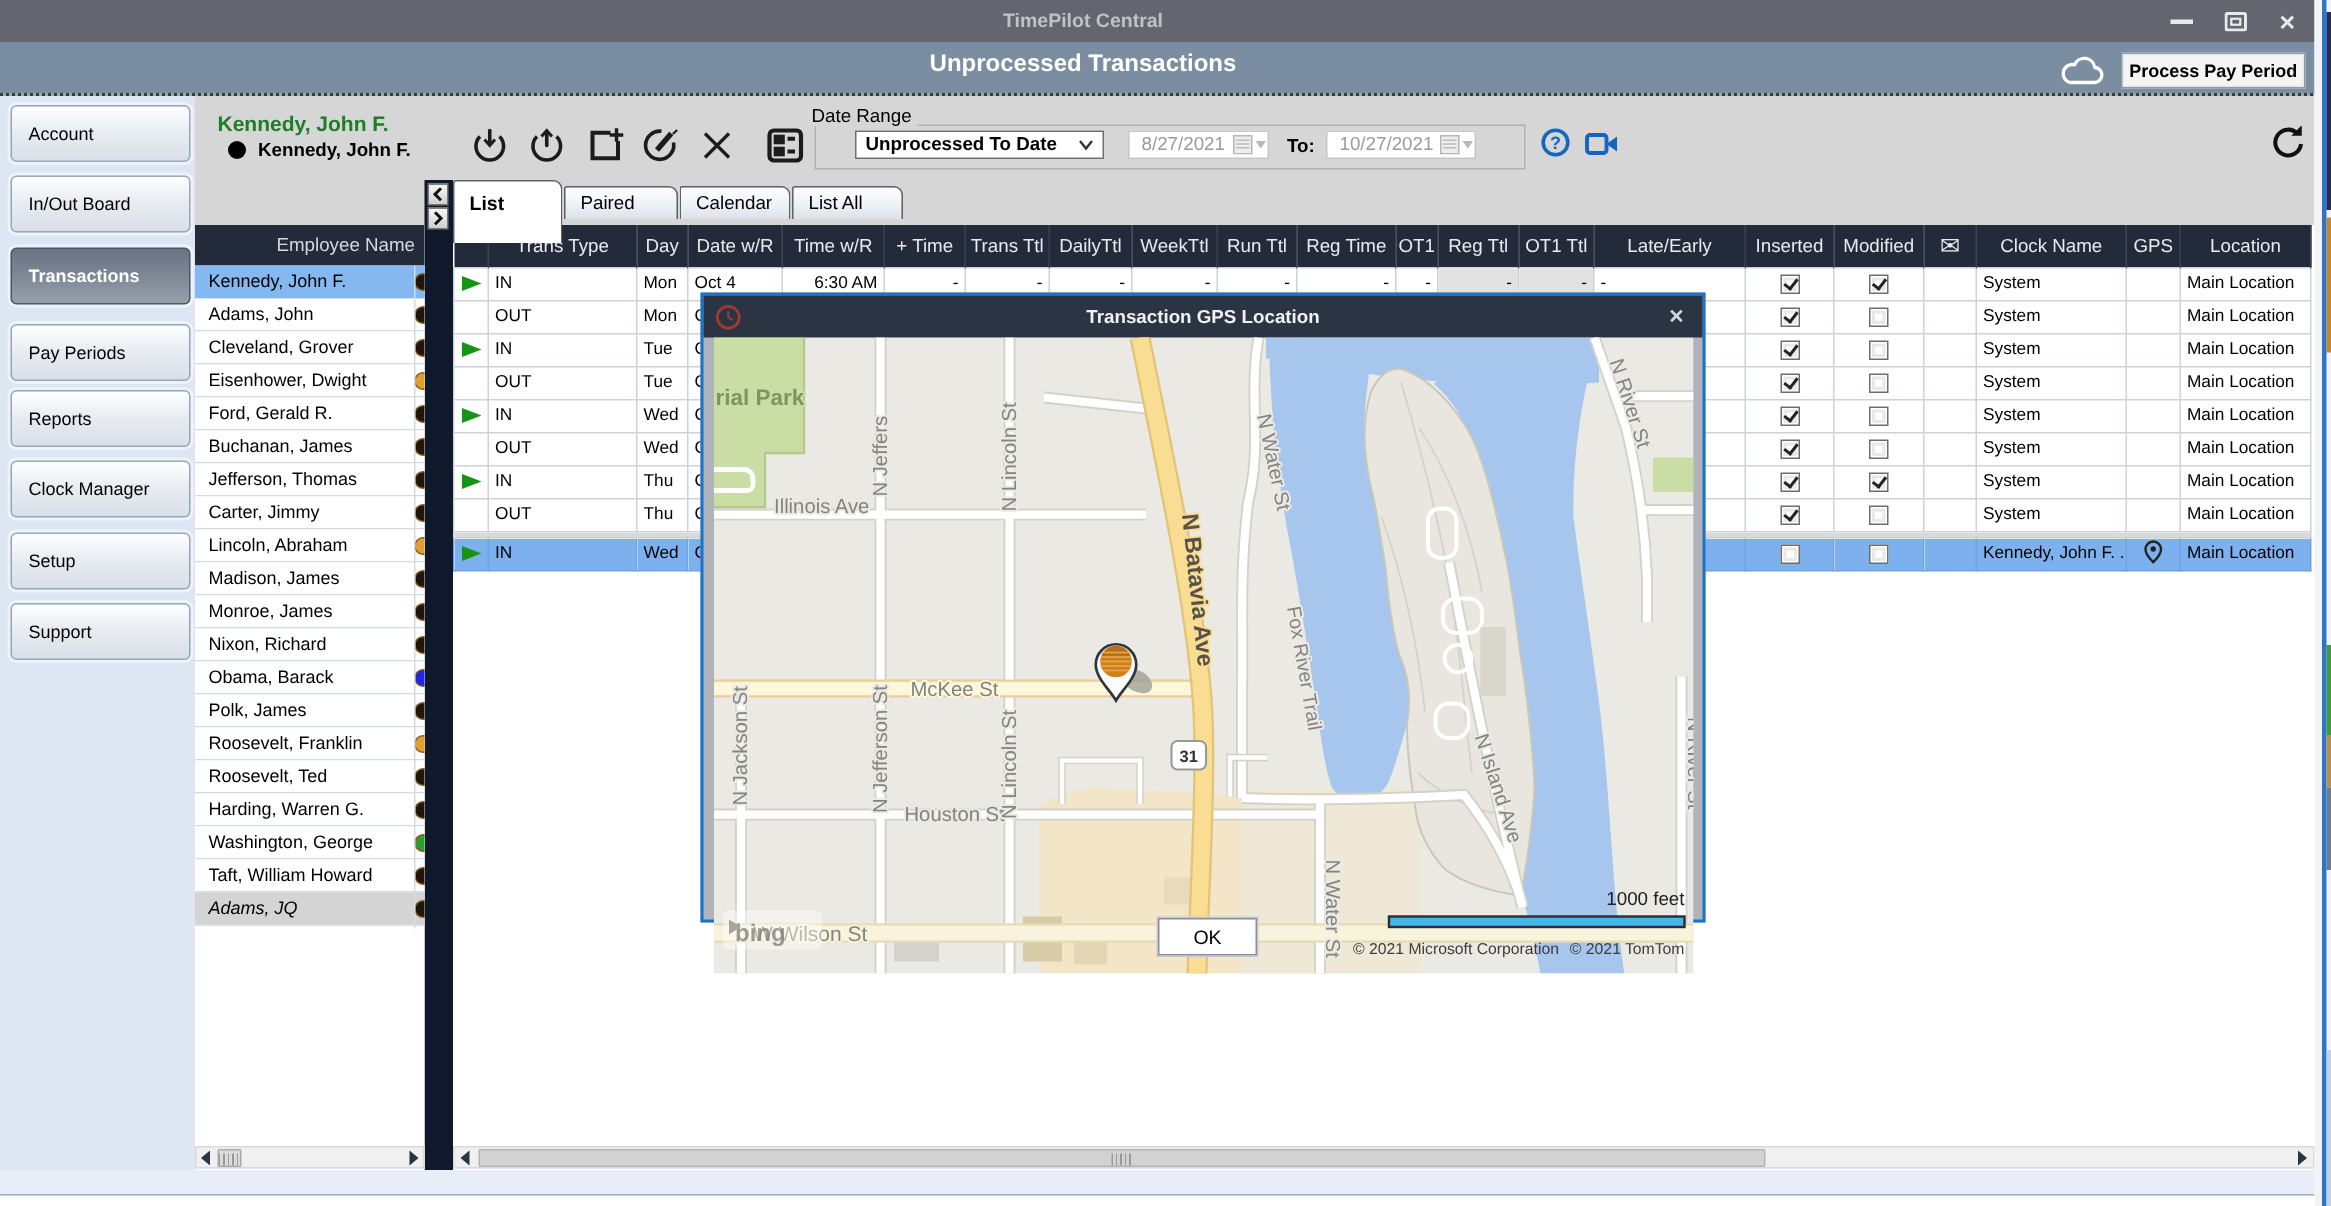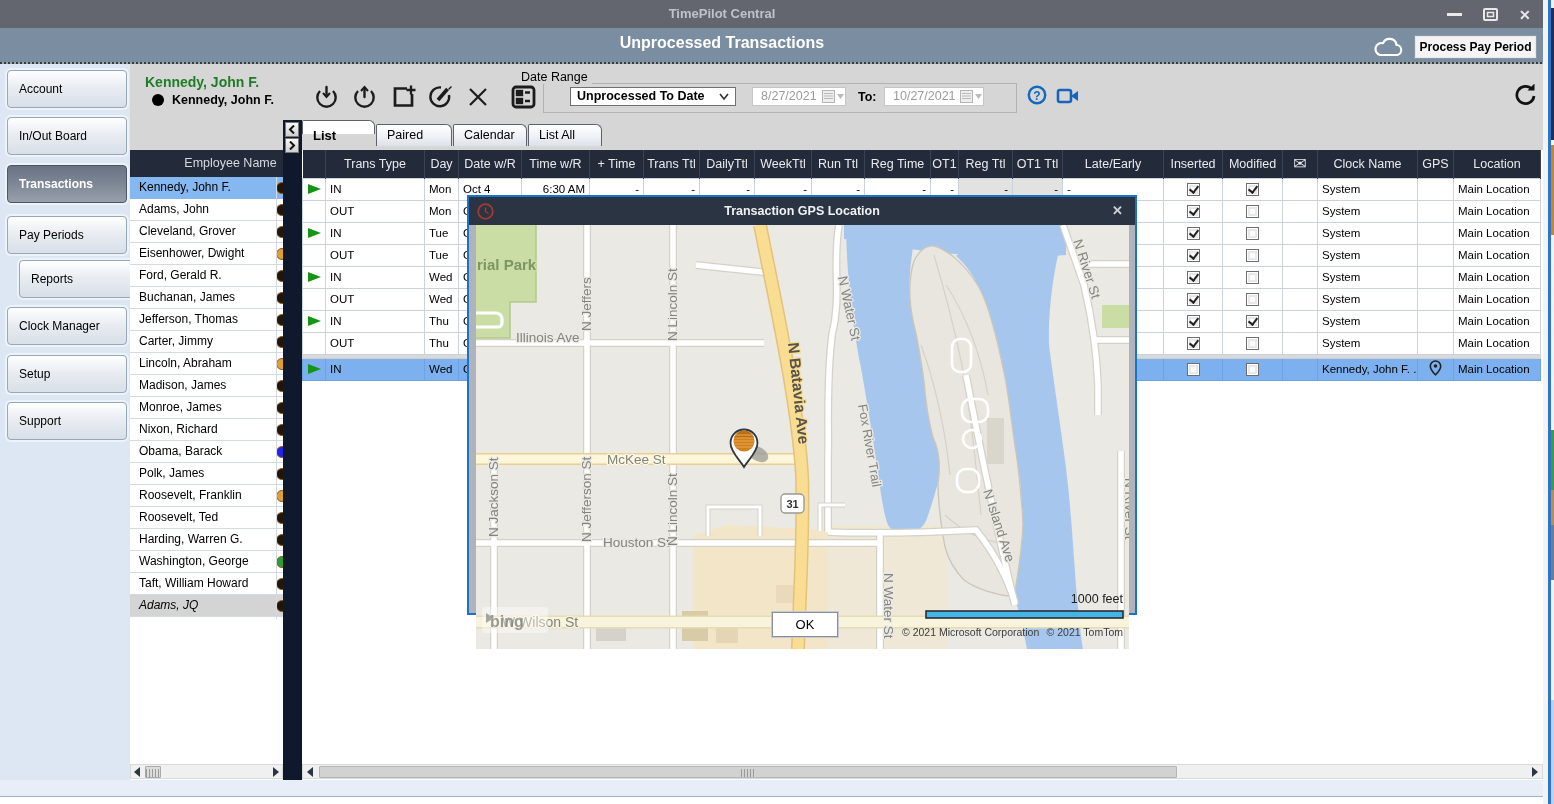--- a/index.html
+++ b/index.html
@@ -42,21 +42,21 @@
   background:#fff; }
 .emp .dot { position:absolute; right:-5px; top:5px; width:12px; height:12px;
   border-radius:50%; background:#201507; border:1px solid #8a5a1e; }
 #navstrip { left:283px; top:120px; width:19px; height:660px; background:#10182b; }
 
 
 .tab { position:absolute; top:124px; height:22px; border:1px solid #5f6369;
   border-bottom:none; border-radius:2px 6px 0 0; font-size:12.5px; color:#000;
   text-align:left; padding:3px 0 0 10px;
   background:linear-gradient(#ffffff,#eef1f5 55%,#dde2e9); }
-.tab.on { background:#fff; font-weight:bold; height:14px; z-index:3; top:120px;
+.tab.on { background:#fff; font-weight:bold; height:42px; z-index:3; top:120px;
   padding-top:7px; font-size:13px; }
 .tabbtn { position:absolute; left:285px; width:14px; height:15px;
   background:linear-gradient(#f8f8f8,#cfcfcf); border:1px solid #777;
   font-size:10px; line-height:13px; text-align:center; color:#111; font-weight:bold; }
 
 
 #tablewrap { left:302px; top:150px; width:1238px; }
 table { border-collapse:collapse; table-layout:fixed; width:1238px; }
 th { background:#232b3a; color:#e8eaee; font-weight:normal; font-size:12.5px;
   height:28px; padding:0; border-right:1px solid #3a4354; }
@@ -151,21 +151,21 @@
       <g transform="translate(196,0)">
         <rect x="2" y="2" width="21" height="20" rx="3" stroke-width="2.8"></rect>
         <rect x="6" y="6" width="5" height="4" fill="#1c1c1c"></rect>
         <rect x="6" y="14" width="5" height="4" fill="#1c1c1c"></rect>
         <path d="M14 7.5 h5 M14 16 h5" stroke-width="2.6"></path>
       </g>
     </g>
   </svg>
 
   <div class="abs" style="left:543px;top:83px;width:474px;height:30px;border:1px solid #b2b2b2;"></div>
-  <div class="abs" style="left:517px;top:70px;background:#d6d6d6;padding:0 4px;font-size:12.5px;">Date Range</div>
+  <div class="abs" style="left:537px;top:70px;background:#d6d6d6;padding:0 4px;font-size:12.5px;">Date Range</div>
   <div class="abs" style="left:570px;top:87px;width:166px;height:19px;background:#fff;border:1px solid #707070;font-size:12.5px;font-weight:bold;line-height:17px;padding-left:6px;">Unprocessed To Date
     <svg class="abs" style="right:6px;top:5px" width="10" height="8">
         <path d="M1 1 l4 5 4-5" fill="none" stroke="#333" stroke-width="1.6"></path>
       </svg>
   </div>
   <div class="abs" style="left:752px;top:87px;width:94px;height:19px;background:#fff;border:1px solid #c6c6c6;font-size:12.5px;color:#9b9b9b;line-height:17px;padding-left:8px;">8/27/2021</div>
   <svg class="abs" style="left:822px;top:90px" width="22" height="13" viewBox="0 0 22 13">
     <rect x="0.5" y="0.5" width="12" height="12" fill="#eee" stroke="#b5b5b5"></rect>
     <path d="M2 3.5 h9 M2 6 h9 M2 8.5 h9" stroke="#bbb" stroke-width="1"></path>
     <path d="M15 4 l3.5 5 3.5-5" fill="#b9b9b9"></path>
@@ -186,21 +186,21 @@
   <svg class="abs" style="left:1513px;top:84px" width="24" height="24" viewBox="0 0 24 24">
     <path d="M18.8 5.2 a8.6 8.6 0 1 0 2.2 6.8" fill="none" stroke="#111" stroke-width="2.7"></path>
     <path d="M14.5 6.5 h7 v-7 Z" fill="#111"></path>
   </svg>
 
   <div class="abs" id="sidebar"></div>
   <div class="sbtn" style="top:70px;">Account</div>
   <div class="sbtn" style="top:117px;">In/Out Board</div>
   <div class="sbtn sel" style="top:165px;">Transactions</div>
   <div class="sbtn" style="top:216px;">Pay Periods</div>
-  <div class="sbtn" style="top:260px;margin-left:12px;">Reports</div>
+  <div class="sbtn" style="top:260px;">Reports</div>
   <div class="sbtn" style="top:307px;">Clock Manager</div>
   <div class="sbtn" style="top:355px;">Setup</div>
   <div class="sbtn" style="top:402px;">Support</div>
 
   <div class="abs" id="navstrip"></div>
   <div class="abs" id="emppanel"></div>
   <div class="abs" id="emphead">Employee Name</div>
   <div class="abs" id="empline"></div>
   <div id="emprows">
       <div class="emp" style="top:177px;background:#85b7f1;border-bottom-color:#85b7f1;">Kennedy, John F.<span class="dot" style="background:#201507"></span></div>

